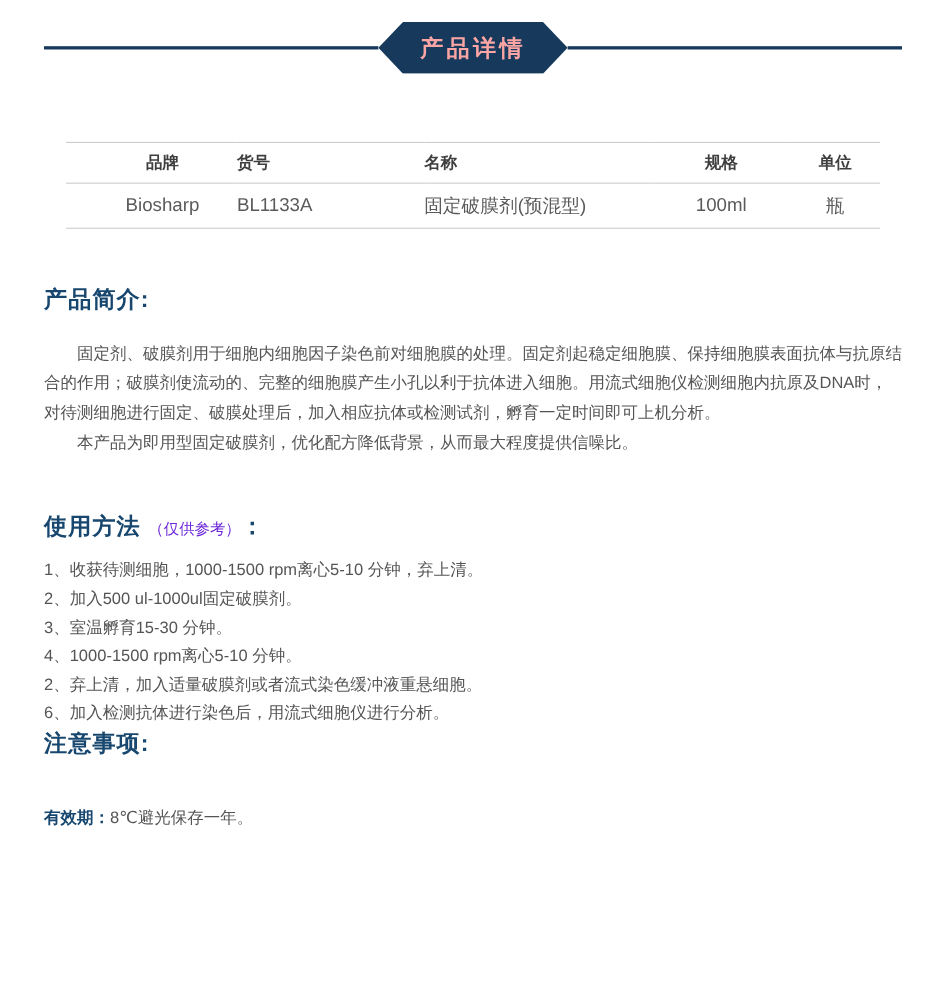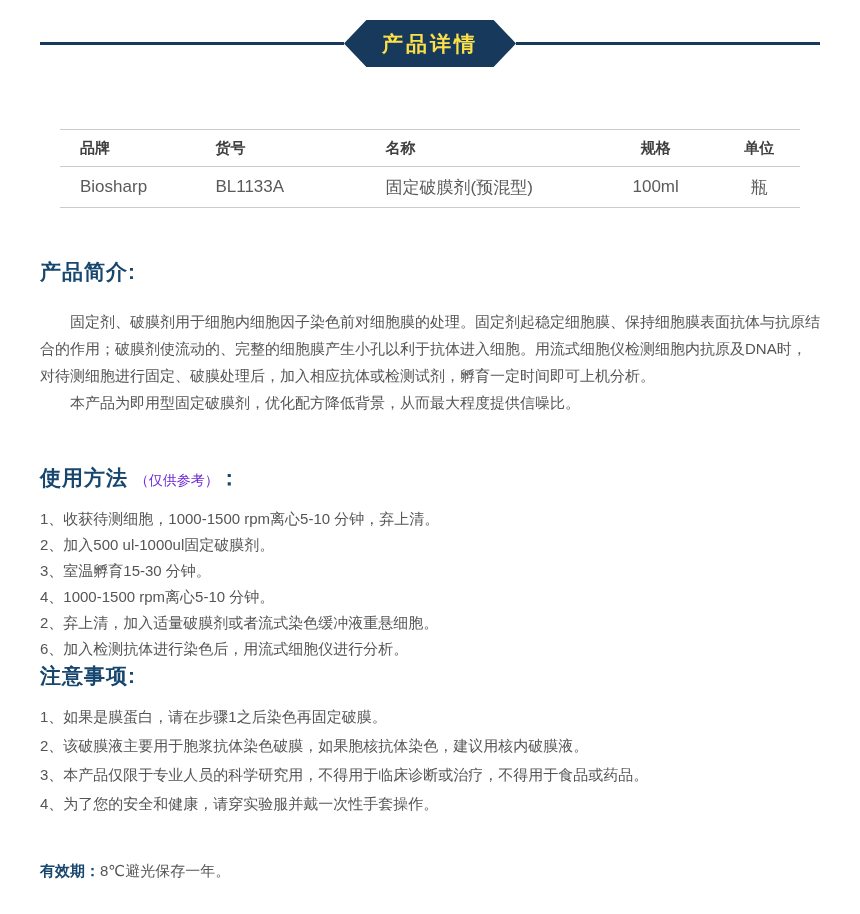--- a/index.html
+++ b/index.html
@@ -22,21 +22,21 @@
     background: #16395c;
   }
   .banner-hex {
     width: 172px;
     height: 47px;
     background: #16395c;
     clip-path: polygon(13% 0%, 87% 0%, 100% 50%, 87% 100%, 13% 100%, 0% 50%);
     display: flex;
     align-items: center;
     justify-content: center;
-    color: #fde047;
+    color: #fca5a5;
     font-size: 21px;
     font-weight: bold;
     letter-spacing: 3px;
     flex: 0 0 auto;
   }
   
   table.product-table {
     margin: 62px 60px 0 60px;
     width: 740px;
     border-collapse: collapse;
@@ -58,21 +58,21 @@
     vertical-align: middle;
   }
   table.product-table td {
     height: 41px;
     font-size: 17px;
     font-weight: normal;
     color: #5a5a5a;
     text-align: left;
     vertical-align: middle;
   }
-  table.product-table .c1 { width: 21%; padding-left: 20px; }
+  table.product-table .c1 { width: 21%; padding-left: 20px; text-align: center; }
   table.product-table .c2 { width: 23%; }
   table.product-table .c3 { width: 28%; }
   table.product-table .c4 { width: 17%; text-align: center; }
   table.product-table .c5 { width: 11%; text-align: center; }
   
   .section { margin: 0 40px; }
   .section-heading {
     font-size: 21px;
     font-weight: bold;
     color: #17476e;
@@ -163,23 +163,17 @@
     <li>2、加入500 ul-1000ul固定破膜剂。</li>
     <li>3、室温孵育15-30 分钟。</li>
     <li>4、1000-1500 rpm离心5-10 分钟。</li>
     <li>2、弃上清，加入适量破膜剂或者流式染色缓冲液重悬细胞。</li>
     <li>6、加入检测抗体进行染色后，用流式细胞仪进行分析。</li>
   </ul>
 </div>
 
 <div class="section notes-section">
   <div class="section-heading">注意事项:</div>
-  <ul class="plain-list">
-    <li>1、如果是膜蛋白，请在步骤1之后染色再固定破膜。</li>
-    <li>2、该破膜液主要用于胞浆抗体染色破膜，如果胞核抗体染色，建议用核内破膜液。</li>
-    <li>3、本产品仅限于专业人员的科学研究用，不得用于临床诊断或治疗，不得用于食品或药品。</li>
-    <li>4、为了您的安全和健康，请穿实验服并戴一次性手套操作。</li>
-  </ul>
 </div>
 
 <div class="section validity-row">
   <span class="validity-label">有效期：</span><span class="validity-text">8℃避光保存一年。</span>
 </div>
 
 </body></html>

